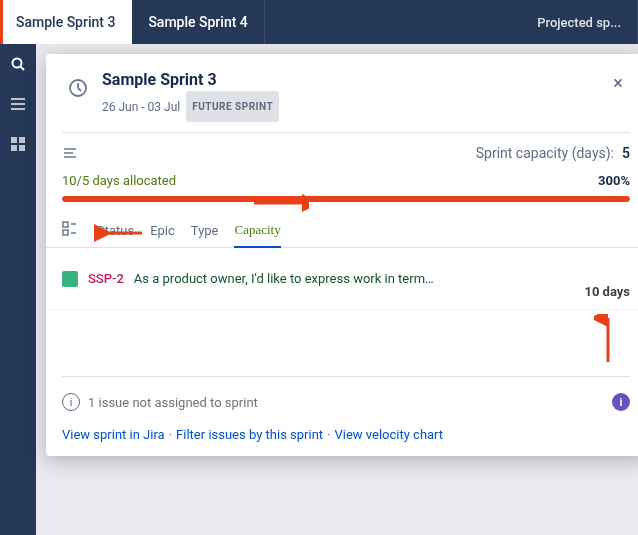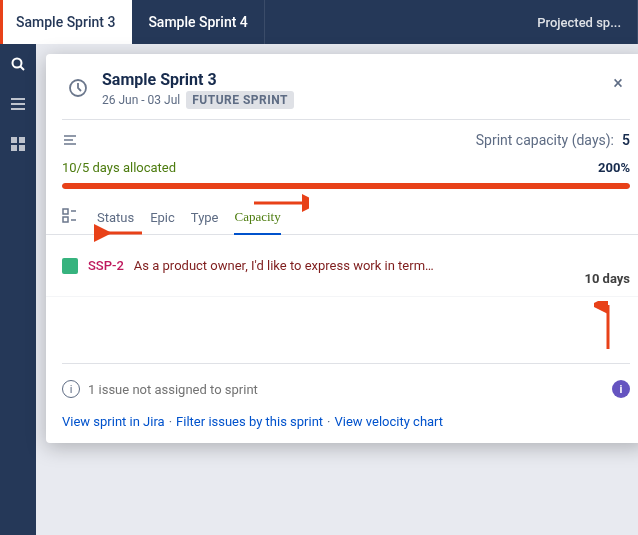--- a/index.html
+++ b/index.html
@@ -122,23 +122,23 @@
       font-size: 12px;
       color: #5e6c84;
       margin-top: 2px;
       display: flex;
       align-items: center;
       gap: 6px;
     }
     .future-sprint-badge {
       background: #dfe1e6;
       color: #5e6c84;
-      font-size: 12px;
+      font-size: 10px;
       font-weight: 700;
-      padding: 2px 6px;
+      padding: 10px 6px;
       border-radius: 3px;
       letter-spacing: 0.5px;
       text-transform: uppercase;
     }
     .close-btn {
       width: 24px;
       height: 24px;
       display: flex;
       align-items: center;
       justify-content: center;
@@ -264,21 +264,21 @@
       fill: white;
     }
     .issue-key {
       font-size: 13px;
       color: #be185d;
       font-weight: 500;
       white-space: nowrap;
     }
     .issue-summary {
       font-size: 13px;
-      color: #7f1d1d;
+      color: #14532d;
       flex: 1;
       overflow: hidden;
       text-overflow: ellipsis;
       white-space: nowrap;
     }
     .issue-estimate {
       font-size: 13px;
       font-weight: 700;
       color: #404040;
       white-space: nowrap;
@@ -442,21 +442,21 @@
             <line x1="2" y1="8" x2="11" y2="8"></line>
             <line x1="2" y1="12" x2="14" y2="12"></line>
           </svg>
         </div>
         <div class="capacity-label">Sprint capacity (days):</div>
         <div class="capacity-value">5</div>
       </div>
 
       <div class="allocated-row">
         <span class="allocated-text">10/5 days allocated</span>
-        <span class="allocated-pct">200%</span>
+        <span class="allocated-pct">300%</span>
       </div>
 
       <div class="progress-bar-wrap">
         <div class="progress-bar-fill"></div>
       </div>
 
       <div class="filter-tabs">
         <div class="filter-tab-icon">
           <svg width="15" height="15" viewBox="0 0 15 15" fill="none" stroke="#6b778c" stroke-width="1.5">
             <rect x="1" y="1" width="5" height="5"></rect>

